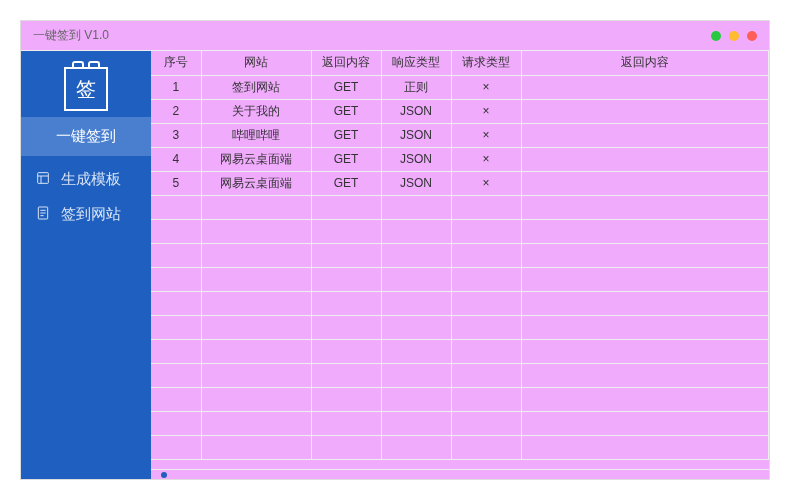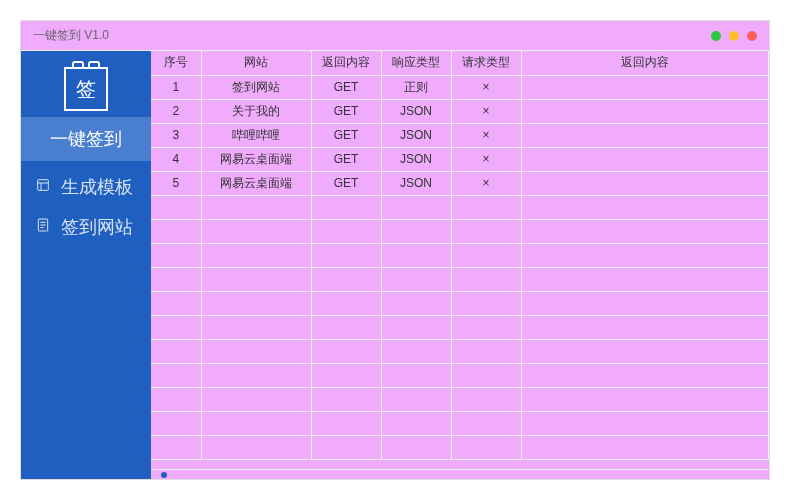--- a/index.html
+++ b/index.html
@@ -55,21 +55,21 @@
     border-radius: 3px 3px 0 0;
     top: -8px;
   }
   .logo-box::before { left: 6px; }
   .logo-box::after { right: 6px; }
   .sidebar-item {
     display: flex;
     align-items: center;
     gap: 10px;
     padding: 8px 14px;
-    font-size: 18px;
+    font-size: 15px;
     cursor: pointer;
     color: #d8e4f5;
   }
   .sidebar-item.active {
     background: #4a7fd0;
     color: #fff;
     font-weight: 500;
     justify-content: center;
     padding: 10px 0;
     margin-bottom: 6px;

